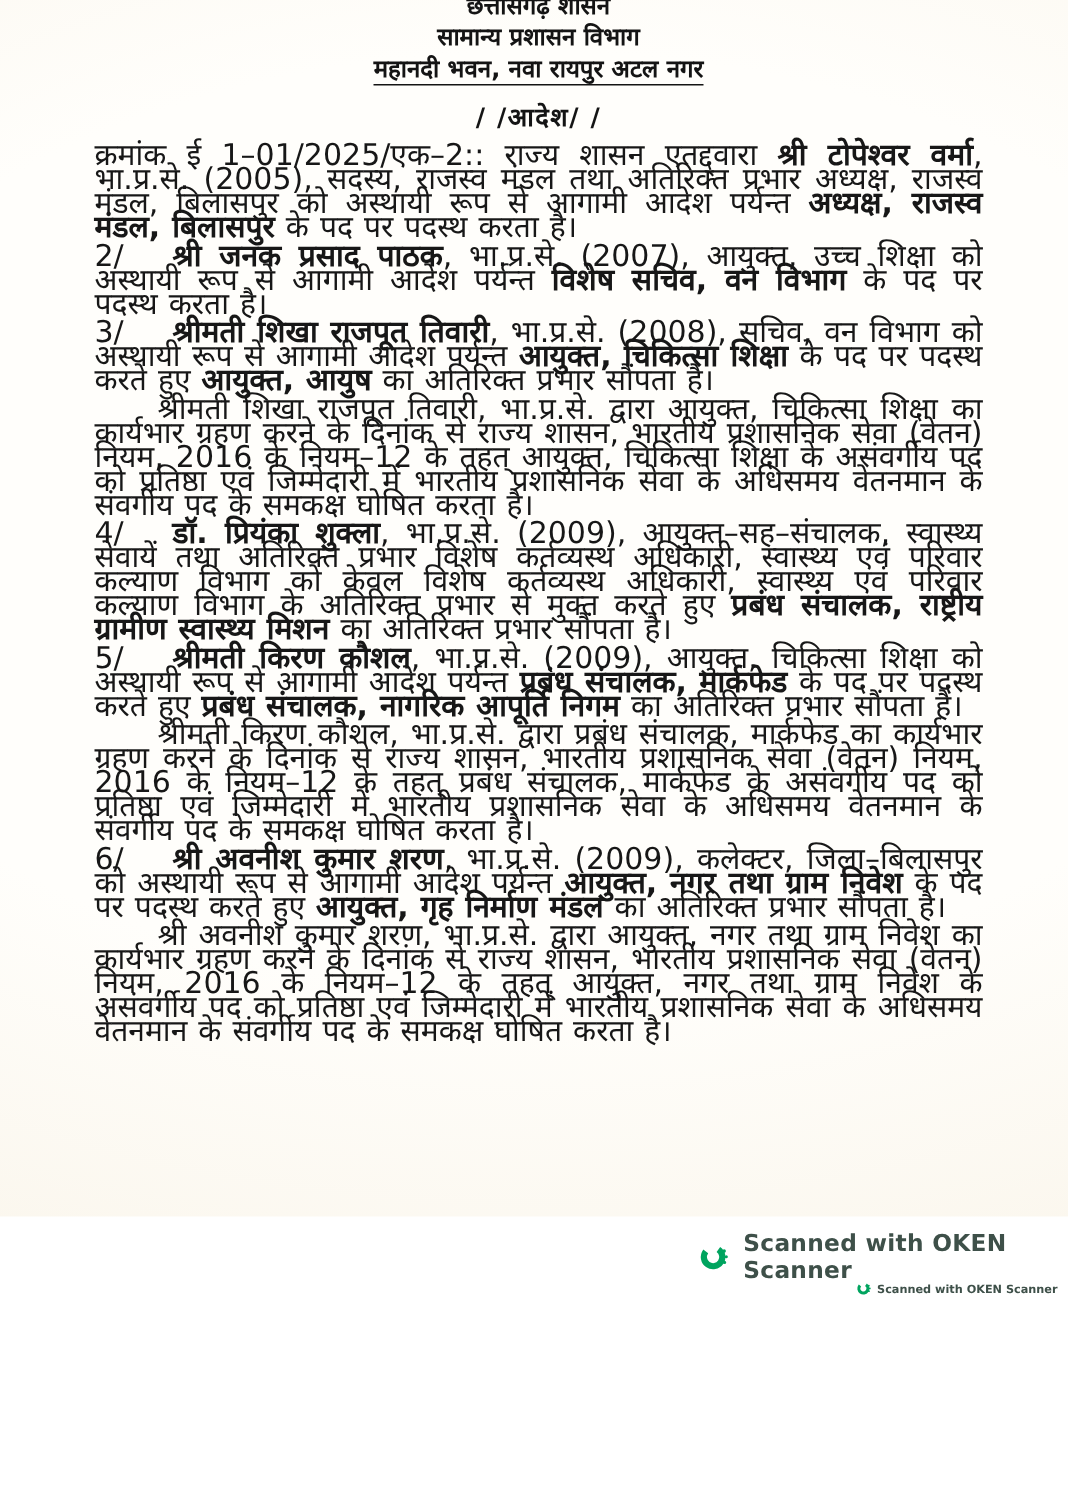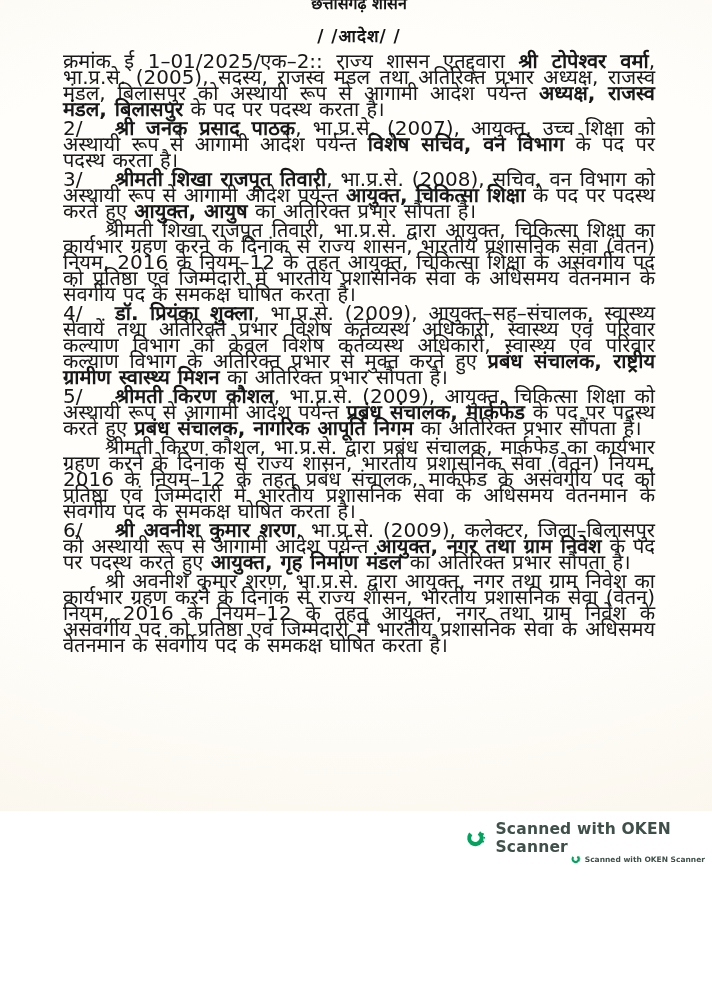--- a/index.html
+++ b/index.html
@@ -79,20 +79,22 @@
     font-size:7.5px;font-weight:bold;color:#3e5049;
   }
 </style>
 </head>
 <body>
 
 <div class="page">
 
   <div class="doc">
     <div class="hdr">छत्तीसगढ़ शासन</div>
+    <div class="hdr">सामान्य प्रशासन विभाग</div>
+    <div class="hdr"><span class="u">महानदी भवन, नवा रायपुर अटल नगर</span></div>
     <div class="order-title">/ /आदेश/ /</div>
     <div class="paras">
         <div class="para"><span>क्रमांक ई 1–01/2025/एक–2:: राज्य शासन एतद्द्वारा </span><span class="b">श्री टोपेश्वर वर्मा</span><span>, भा.प्र.से. (2005), सदस्य, राजस्व मंडल तथा अतिरिक्त प्रभार अध्यक्ष, राजस्व मंडल, बिलासपुर को अस्थायी रूप से आगामी आदेश पर्यन्त </span><span class="b">अध्यक्ष, राजस्व मंडल, बिलासपुर</span><span> के पद पर पदस्थ करता है।</span></div>
         <div class="para"><span class="prefix">2/</span><span class="b">श्री जनक प्रसाद पाठक</span><span>, भा.प्र.से. (2007), आयुक्त, उच्च शिक्षा को अस्थायी रूप से आगामी आदेश पर्यन्त </span><span class="b">विशेष सचिव, वन विभाग</span><span> के पद पर पदस्थ करता है।</span></div>
         <div class="para"><span class="prefix">3/</span><span class="b">श्रीमती शिखा राजपूत तिवारी</span><span>, भा.प्र.से. (2008), सचिव, वन विभाग को अस्थायी रूप से आगामी आदेश पर्यन्त </span><span class="b">आयुक्त, चिकित्सा शिक्षा</span><span> के पद पर पदस्थ करते हुए </span><span class="b">आयुक्त, आयुष</span><span> का अतिरिक्त प्रभार सौंपता है।</span></div>
         <div class="para indent"><span>श्रीमती शिखा राजपूत तिवारी, भा.प्र.से. द्वारा आयुक्त, चिकित्सा शिक्षा का कार्यभार ग्रहण करने के दिनांक से राज्य शासन, भारतीय प्रशासनिक सेवा (वेतन) नियम, 2016 के नियम–12 के तहत् आयुक्त, चिकित्सा शिक्षा के असंवर्गीय पद को प्रतिष्ठा एवं जिम्मेदारी में भारतीय प्रशासनिक सेवा के अधिसमय वेतनमान के संवर्गीय पद के समकक्ष घोषित करता है।</span></div>
         <div class="para"><span class="prefix">4/</span><span class="b">डॉ. प्रियंका शुक्ला</span><span>, भा.प्र.से. (2009), आयुक्त–सह–संचालक, स्वास्थ्य सेवायें तथा अतिरिक्त प्रभार विशेष कर्तव्यस्थ अधिकारी, स्वास्थ्य एवं परिवार कल्याण विभाग को केवल विशेष कर्तव्यस्थ अधिकारी, स्वास्थ्य एवं परिवार कल्याण विभाग के अतिरिक्त प्रभार से मुक्त करते हुए </span><span class="b">प्रबंध संचालक, राष्ट्रीय ग्रामीण स्वास्थ्य मिशन</span><span> का अतिरिक्त प्रभार सौंपता है।</span></div>
         <div class="para"><span class="prefix">5/</span><span class="b">श्रीमती किरण कौशल</span><span>, भा.प्र.से. (2009), आयुक्त, चिकित्सा शिक्षा को अस्थायी रूप से आगामी आदेश पर्यन्त </span><span class="b">प्रबंध संचालक, मार्कफेड</span><span> के पद पर पदस्थ करते हुए </span><span class="b">प्रबंध संचालक, नागरिक आपूर्ति निगम</span><span> का अतिरिक्त प्रभार सौंपता है।</span></div>
         <div class="para indent"><span>श्रीमती किरण कौशल, भा.प्र.से. द्वारा प्रबंध संचालक, मार्कफेड का कार्यभार ग्रहण करने के दिनांक से राज्य शासन, भारतीय प्रशासनिक सेवा (वेतन) नियम, 2016 के नियम–12 के तहत् प्रबंध संचालक, मार्कफेड के असंवर्गीय पद को प्रतिष्ठा एवं जिम्मेदारी में भारतीय प्रशासनिक सेवा के अधिसमय वेतनमान के संवर्गीय पद के समकक्ष घोषित करता है।</span></div>
         <div class="para"><span class="prefix">6/</span><span class="b">श्री अवनीश कुमार शरण</span><span>, भा.प्र.से. (2009), कलेक्टर, जिला–बिलासपुर को अस्थायी रूप से आगामी आदेश पर्यन्त </span><span class="b">आयुक्त, नगर तथा ग्राम निवेश</span><span> के पद पर पदस्थ करते हुए </span><span class="b">आयुक्त, गृह निर्माण मंडल</span><span> का अतिरिक्त प्रभार सौंपता है।</span></div>

